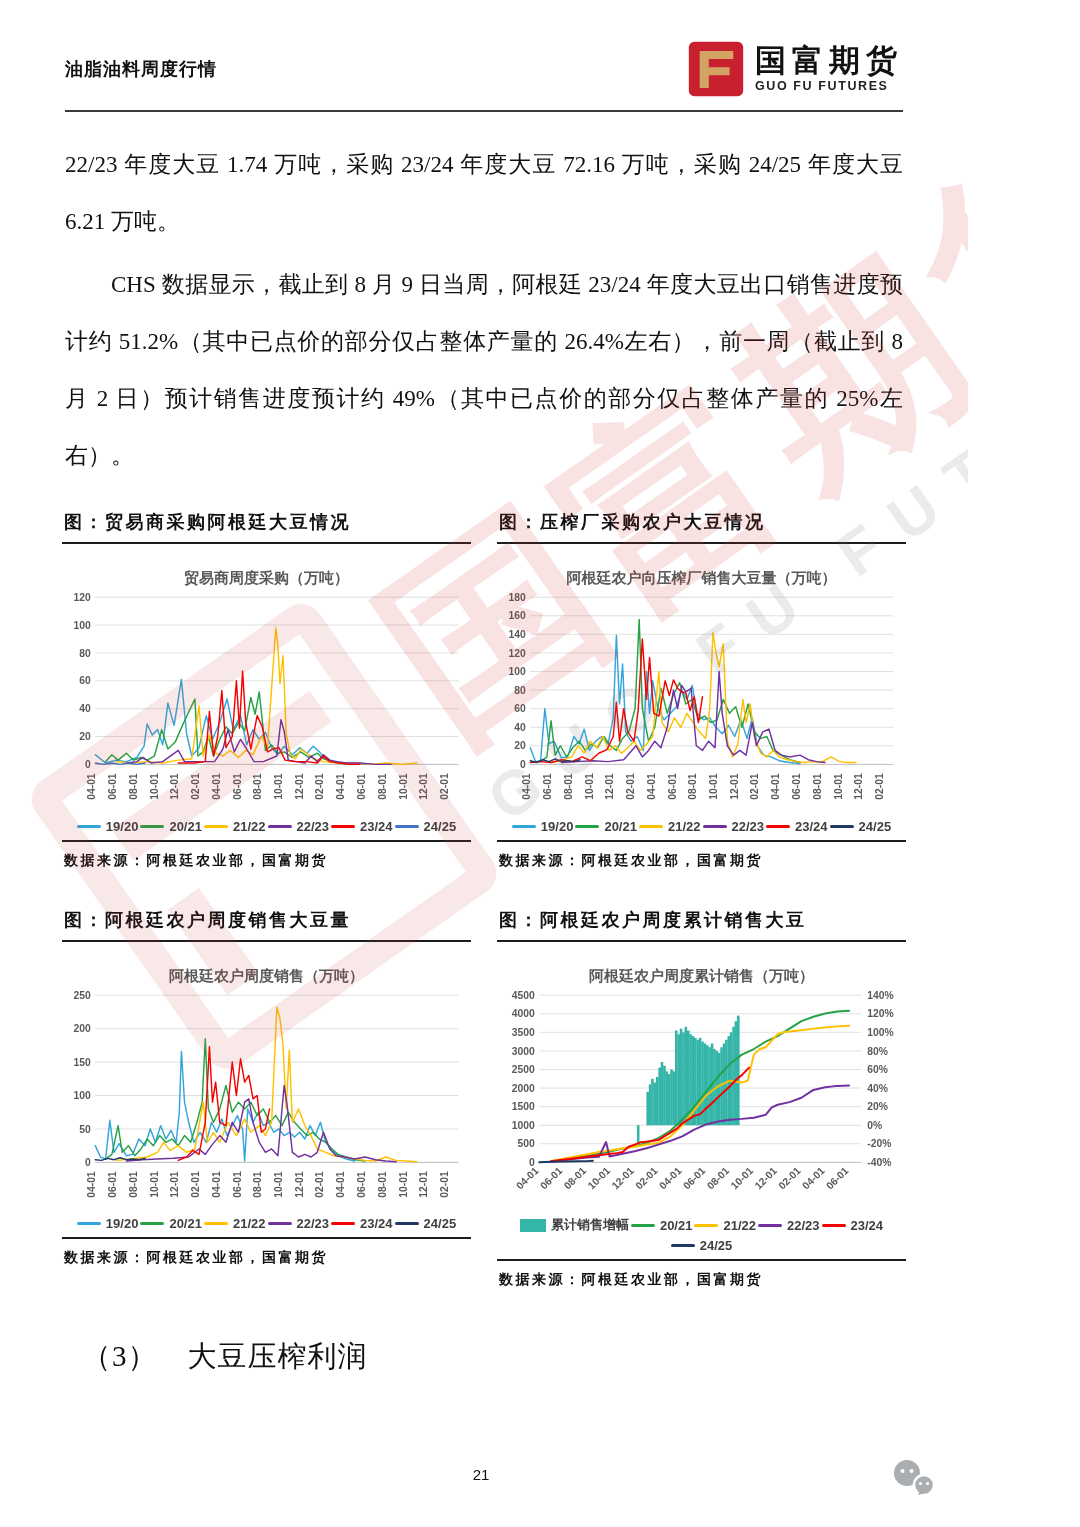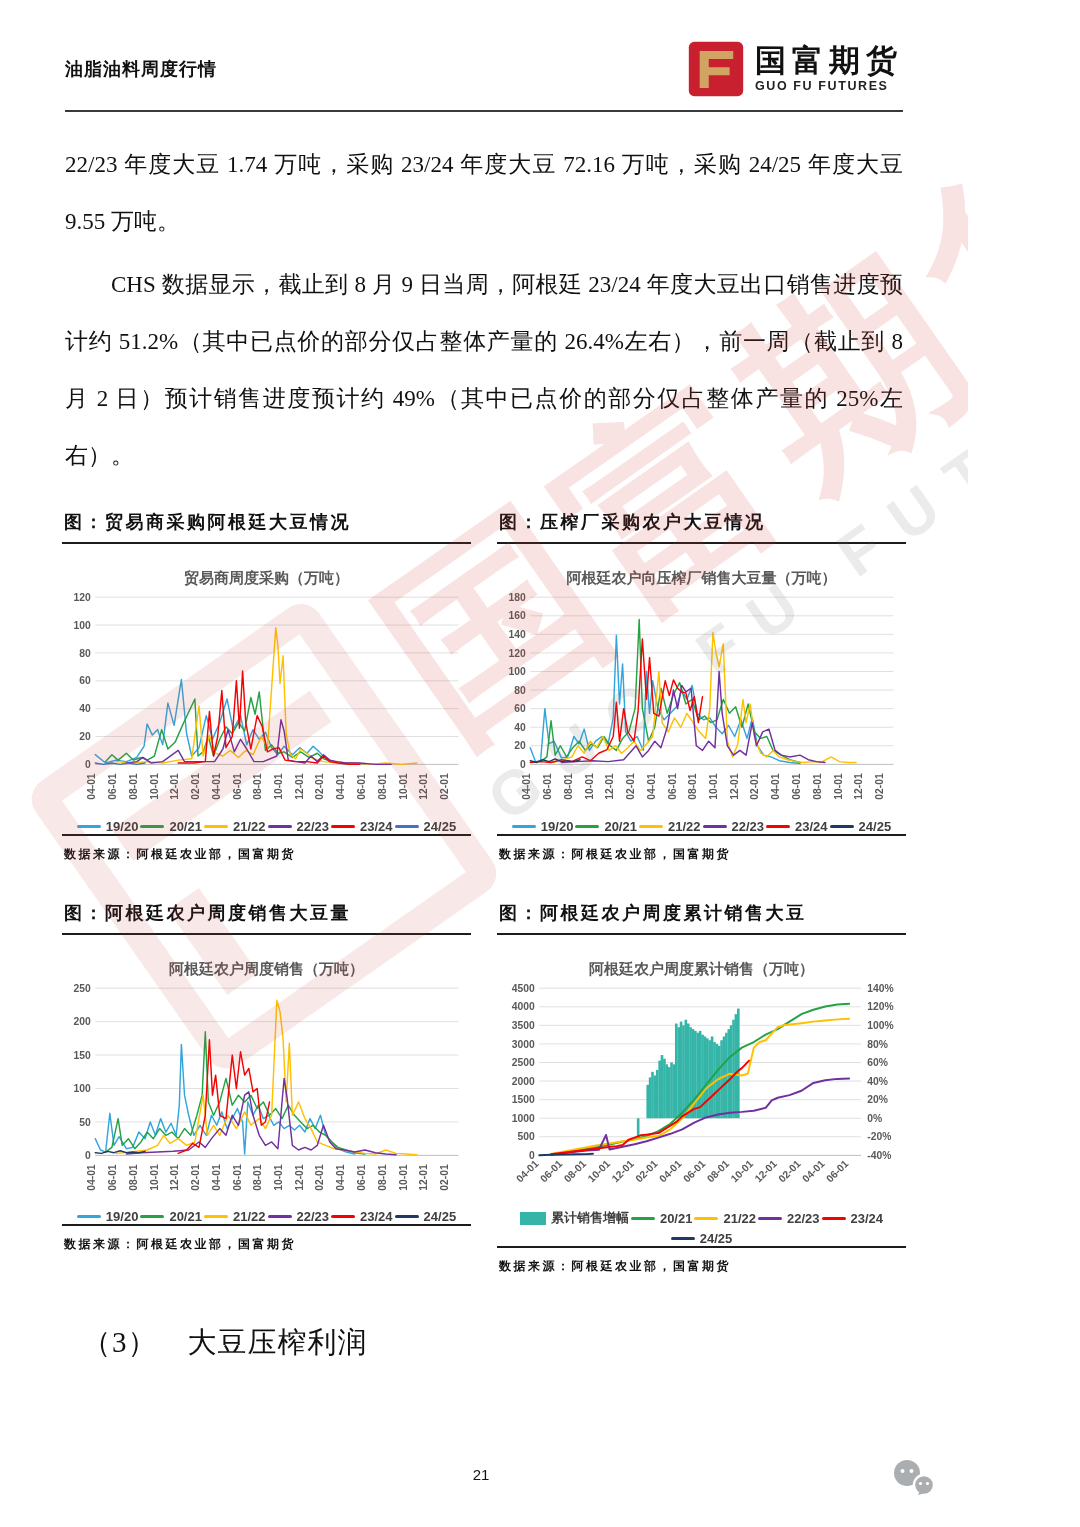--- a/index.html
+++ b/index.html
@@ -22,21 +22,21 @@
   .fig-caption{font-size:18px;font-weight:700;letter-spacing:2.5px;padding:0 0 8px 2px;border-bottom:2px solid #1c1c1c}
   .chart-box{padding-top:21px}
   .chart-title{text-align:center;font-family:"Liberation Sans",sans-serif;font-size:15px;font-weight:700;color:#595959;margin:4px 0 2px}
   .chart-svg{width:100%;display:block}
   text.tick{fill:#595959;font-family:"Liberation Sans",sans-serif;font-size:11.5px;font-weight:600}
   .legend{display:flex;justify-content:center;flex-wrap:wrap;gap:4px 2px;margin-top:2px}
   .lg-item{display:inline-flex;align-items:center;gap:5px;font-family:"Liberation Sans",sans-serif;
            font-size:13px;font-weight:600;color:#404040}
   .sw-line{display:inline-block;width:24px;height:3.2px;border-radius:2px}
   .sw-bar{display:inline-block;width:26px;height:13px}
-  .fig-source{font-size:12px;font-weight:700;letter-spacing:2.5px;border-top:2px solid #1c1c1c;padding:10px 0 0 2px;}
+  .fig-source{font-size:14px;font-weight:700;letter-spacing:2.5px;border-top:2px solid #1c1c1c;padding:10px 0 0 2px;margin-top:6px}
   
   .sec-head{font-size:29px;letter-spacing:1px;margin:48px 0 0 82px}
   
   .page-num{position:absolute;left:0;right:6px;bottom:44px;text-align:center;
             font-family:"Liberation Sans",sans-serif;font-size:15px;color:#111}
   .wechat{position:absolute;right:30px;bottom:28px;display:flex;align-items:center;gap:10px;
           font-family:"Liberation Sans",sans-serif;font-size:27px;color:#aaadb0;letter-spacing:2px}
   
   .watermark{position:absolute;left:30px;top:470px;width:1020px;display:flex;align-items:center;gap:34px;
              transform:rotate(-35deg);pointer-events:none;z-index:2}
@@ -61,21 +61,21 @@
       </svg>
       <div class="logo-text">
         <span class="logo-cn">国富期货</span>
         <span class="logo-en">GUO FU FUTURES</span>
       </div>
     </div>
   </div>
   <hr class="header-rule">
 
   <div class="content">
-    <p class="para">22/23 年度大豆 1.74 万吨，采购 23/24 年度大豆 72.16 万吨，采购 24/25 年度大豆 9.55 万吨。</p>
+    <p class="para">22/23 年度大豆 1.74 万吨，采购 23/24 年度大豆 72.16 万吨，采购 24/25 年度大豆 6.21 万吨。</p>
     <p class="para indent">CHS 数据显示，截止到 8 月 9 日当周，阿根廷 23/24 年度大豆出口销售进度预计约 51.2%（其中已点价的部分仅占整体产量的 26.4%左右），前一周（截止到 8 月 2 日）预计销售进度预计约 49%（其中已点价的部分仅占整体产量的 25%左右）。</p>
   </div>
 
   <div class="charts">
     <div class="fig">
       <div class="fig-caption">图：贸易商采购阿根廷大豆情况</div>
       <div class="chart-box">
         <div class="chart-title">贸易商周度采购（万吨）</div>
       <svg viewBox="0 0 455 252" class="chart-svg">
             <line x1="37" x2="441" y1="194.0" y2="194.0" stroke="#b7b7b7" stroke-width="1"></line>

